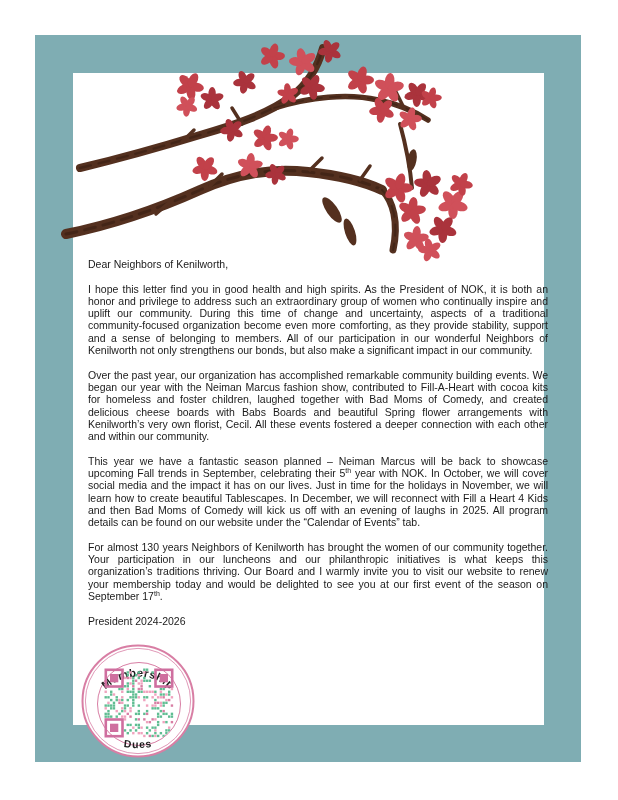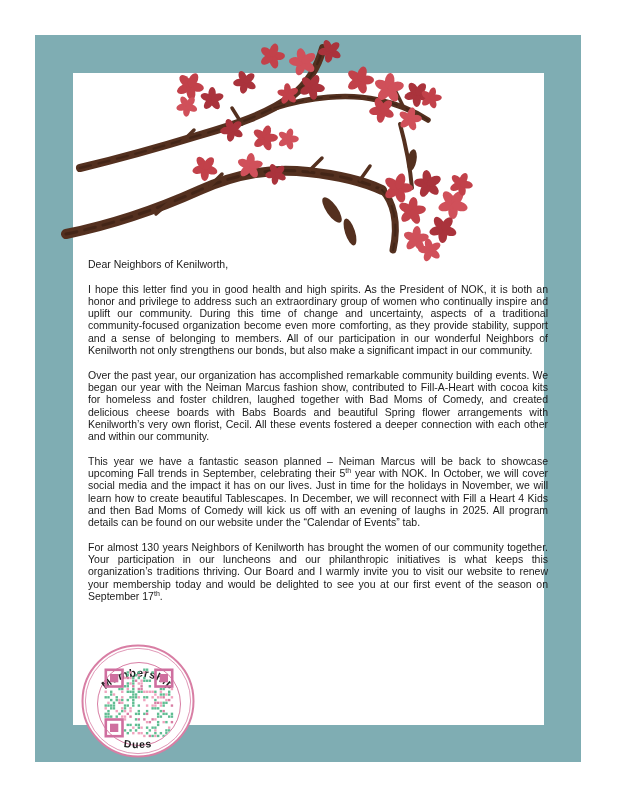--- a/index.html
+++ b/index.html
@@ -235,20 +235,21 @@
       </g>
   </svg>
 
   <div class="letter">
     <p class="salutation">Dear Neighbors of Kenilworth,</p>
     <p>I hope this letter find you in good health and high spirits. As the President of NOK, it is both an honor and privilege to address such an extraordinary group of women who continually inspire and uplift our community.  During this time of change and uncertainty, aspects of a traditional community-focused organization become even more comforting, as they provide stability, support and a sense of belonging to members.  All of our participation in our wonderful Neighbors of Kenilworth not only strengthens our bonds, but also make a significant impact in our community.</p>
     <p>Over the past year, our organization has accomplished remarkable community building events.  We began our year with the Neiman Marcus fashion show, contributed to Fill-A-Heart with cocoa kits for homeless and foster children, laughed together with Bad Moms of Comedy, and created delicious cheese boards with Babs Boards and beautiful Spring flower arrangements with Kenilworth’s very own florist, Cecil.  All these events fostered a deeper connection with each other and within our community.</p>
     <p><span>This year we have a fantastic season planned – Neiman Marcus will be back to showcase upcoming Fall trends in September, celebrating their 5</span><sup>th</sup><span> year with NOK.  In October, we will cover social media and the impact it has on our lives.  Just in time for the holidays in November, we will learn how to create beautiful Tablescapes.  In December, we will reconnect with Fill a Heart 4 Kids and then Bad Moms of Comedy will kick us off with an evening of laughs in 2025.  All program details can be found on our website under the “Calendar of Events” tab.</span></p>
     <p><span>For almost 130 years Neighbors of Kenilworth has brought the women of our community together. Your participation in our luncheons and our philanthropic initiatives is what keeps this organization’s traditions thriving.  Our Board and I warmly invite you to visit our website to renew your membership today and would be delighted to see you at our first event of the season on September 17</span><sup>th</sup><span>.</span></p>
     <div class="signature">
+      <div>President 2024-2026</div>
     </div>
   </div>
 
   <svg class="qr-badge" viewBox="0 0 117 117">
     <defs>
       <path id="arcTop" d="M 13,67 A 47 47 0 0 1 103,67" fill="none"></path>
       <path id="arcBottom" d="M 34,102 Q 58,108 82,102" fill="none"></path>
       <clipPath id="qrClip">
           <circle cx="59" cy="61" r="41"></circle>
         </clipPath>

